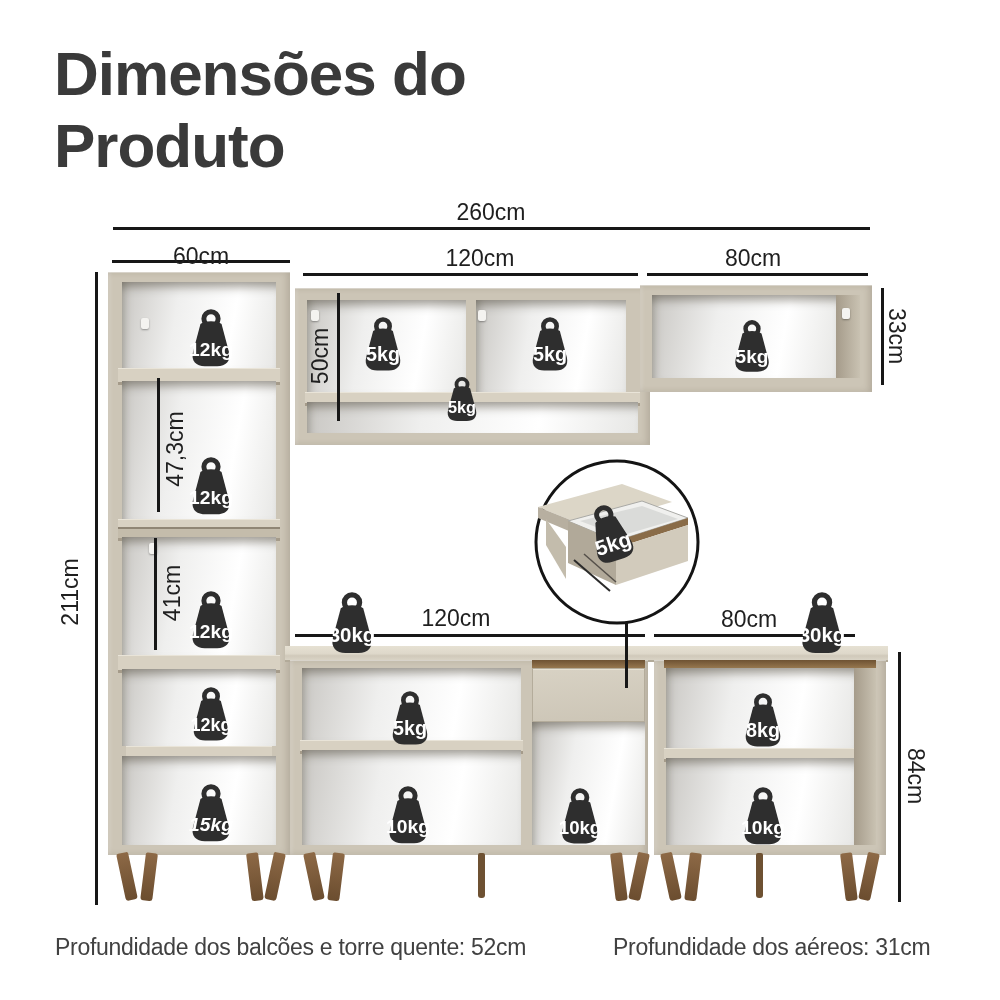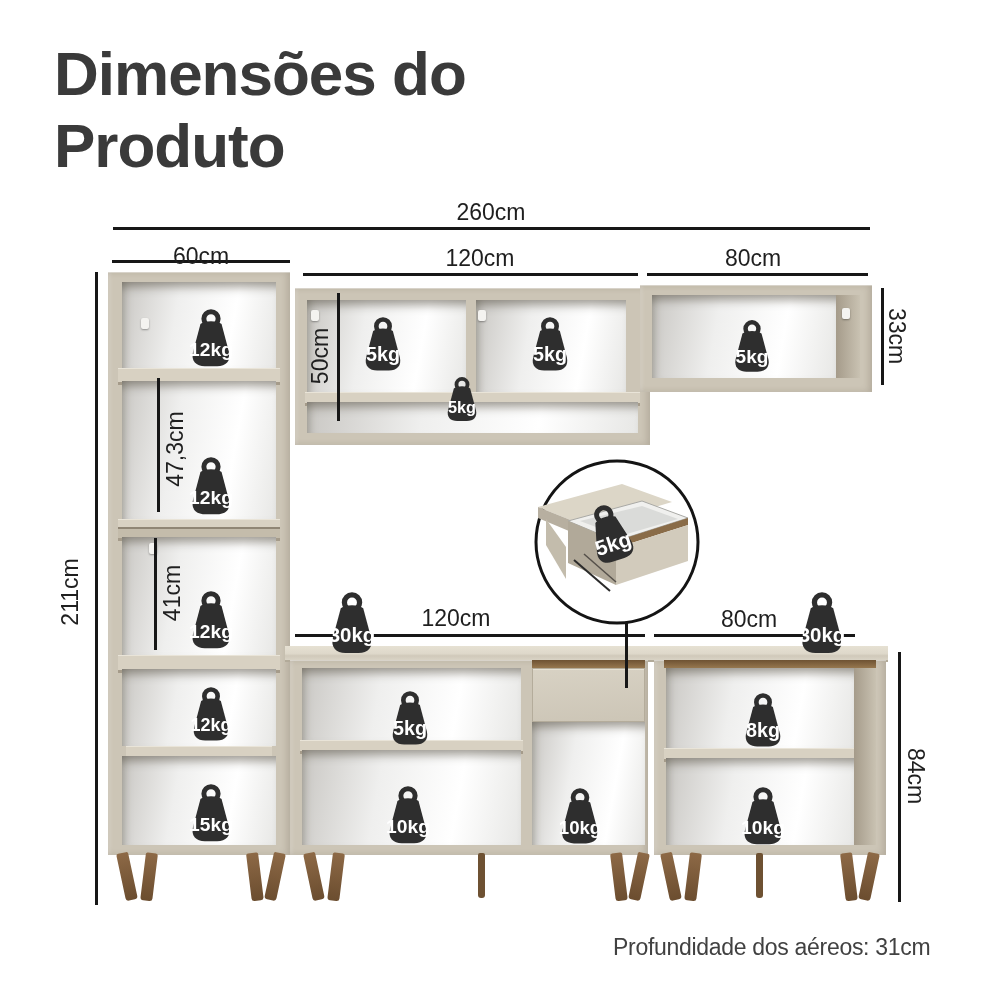--- a/index.html
+++ b/index.html
@@ -158,21 +158,21 @@
       <div class="weight" style="left: 180px; top: 589.76px; width: 62px; height: 62px;"><svg viewBox="0 0 100 100" width="100%" height="100%">
           <path fill-rule="evenodd" fill="#2e2e2e" d="M50,2 A15.5,15.5 0 1 0 50,33 A15.5,15.5 0 1 0 50,2 Z M50,10 A7.5,7.5 0 1 1 50,25 A7.5,7.5 0 1 1 50,10 Z"></path>
           <path fill="#2e2e2e" d="M33,26 C40,20 60,20 67,26 L79,71 C82.5,85.5 74,94 60,94 L40,94 C26,94 17.5,85.5 21,71 Z"></path>
           <text x="50" y="78" text-anchor="middle" font-family="&quot;Liberation Sans&quot;,&quot;DejaVu Sans&quot;,sans-serif" font-weight="bold" font-size="31" fill="#ffffff">12kg</text>
         </svg></div>
       <div class="weight" style="left: 182px; top: 685.84px; width: 58px; height: 58px;"><svg viewBox="0 0 100 100" width="100%" height="100%">
           <path fill-rule="evenodd" fill="#2e2e2e" d="M50,2 A15.5,15.5 0 1 0 50,33 A15.5,15.5 0 1 0 50,2 Z M50,10 A7.5,7.5 0 1 1 50,25 A7.5,7.5 0 1 1 50,10 Z"></path>
           <path fill="#2e2e2e" d="M33,26 C40,20 60,20 67,26 L79,71 C82.5,85.5 74,94 60,94 L40,94 C26,94 17.5,85.5 21,71 Z"></path>
           <text x="50" y="78" text-anchor="middle" font-family="&quot;Liberation Sans&quot;,&quot;DejaVu Sans&quot;,sans-serif" font-weight="bold" font-size="31" fill="#ffffff">12kg</text>
         </svg></div>
-      <div class="weight" style="left: 180px; top: 782.76px; width: 62px; height: 62px;"><svg viewBox="0 0 100 100" width="100%" height="100%">
+      <div class="weight" style="left: 180px; top: 782.76px; width: 62px; height: 62px; font-style: italic;"><svg viewBox="0 0 100 100" width="100%" height="100%">
           <path fill-rule="evenodd" fill="#2e2e2e" d="M50,2 A15.5,15.5 0 1 0 50,33 A15.5,15.5 0 1 0 50,2 Z M50,10 A7.5,7.5 0 1 1 50,25 A7.5,7.5 0 1 1 50,10 Z"></path>
           <path fill="#2e2e2e" d="M33,26 C40,20 60,20 67,26 L79,71 C82.5,85.5 74,94 60,94 L40,94 C26,94 17.5,85.5 21,71 Z"></path>
           <text x="50" y="78" text-anchor="middle" font-family="&quot;Liberation Sans&quot;,&quot;DejaVu Sans&quot;,sans-serif" font-weight="bold" font-size="31" fill="#ffffff">15kg</text>
         </svg></div>
       <div class="weight" style="left: 354px; top: 315.84px; width: 58px; height: 58px;"><svg viewBox="0 0 100 100" width="100%" height="100%">
           <path fill-rule="evenodd" fill="#2e2e2e" d="M50,2 A15.5,15.5 0 1 0 50,33 A15.5,15.5 0 1 0 50,2 Z M50,10 A7.5,7.5 0 1 1 50,25 A7.5,7.5 0 1 1 50,10 Z"></path>
           <path fill="#2e2e2e" d="M33,26 C40,20 60,20 67,26 L79,71 C82.5,85.5 74,94 60,94 L40,94 C26,94 17.5,85.5 21,71 Z"></path>
           <text x="50" y="78" text-anchor="middle" font-family="&quot;Liberation Sans&quot;,&quot;DejaVu Sans&quot;,sans-serif" font-weight="bold" font-size="34" fill="#ffffff">5kg</text>
         </svg></div>
       <div class="weight" style="left: 521px; top: 315.84px; width: 58px; height: 58px;"><svg viewBox="0 0 100 100" width="100%" height="100%">
@@ -225,14 +225,15 @@
           <path fill="#2e2e2e" d="M33,26 C40,20 60,20 67,26 L79,71 C82.5,85.5 74,94 60,94 L40,94 C26,94 17.5,85.5 21,71 Z"></path>
           <text x="50" y="78" text-anchor="middle" font-family="&quot;Liberation Sans&quot;,&quot;DejaVu Sans&quot;,sans-serif" font-weight="bold" font-size="34" fill="#ffffff">8kg</text>
         </svg></div>
       <div class="weight" style="left: 732px; top: 785.76px; width: 62px; height: 62px;"><svg viewBox="0 0 100 100" width="100%" height="100%">
           <path fill-rule="evenodd" fill="#2e2e2e" d="M50,2 A15.5,15.5 0 1 0 50,33 A15.5,15.5 0 1 0 50,2 Z M50,10 A7.5,7.5 0 1 1 50,25 A7.5,7.5 0 1 1 50,10 Z"></path>
           <path fill="#2e2e2e" d="M33,26 C40,20 60,20 67,26 L79,71 C82.5,85.5 74,94 60,94 L40,94 C26,94 17.5,85.5 21,71 Z"></path>
           <text x="50" y="78" text-anchor="middle" font-family="&quot;Liberation Sans&quot;,&quot;DejaVu Sans&quot;,sans-serif" font-weight="bold" font-size="31" fill="#ffffff">10kg</text>
         </svg></div>
     </div>
 
+  <div class="footer-note" style="left:55px;">Profundidade dos balcões e torre quente: 52cm</div>
   <div class="footer-note" style="left:613px;text-align:center;">Profundidade dos aéreos: 31cm</div>
 </div>
 
 </body></html>

